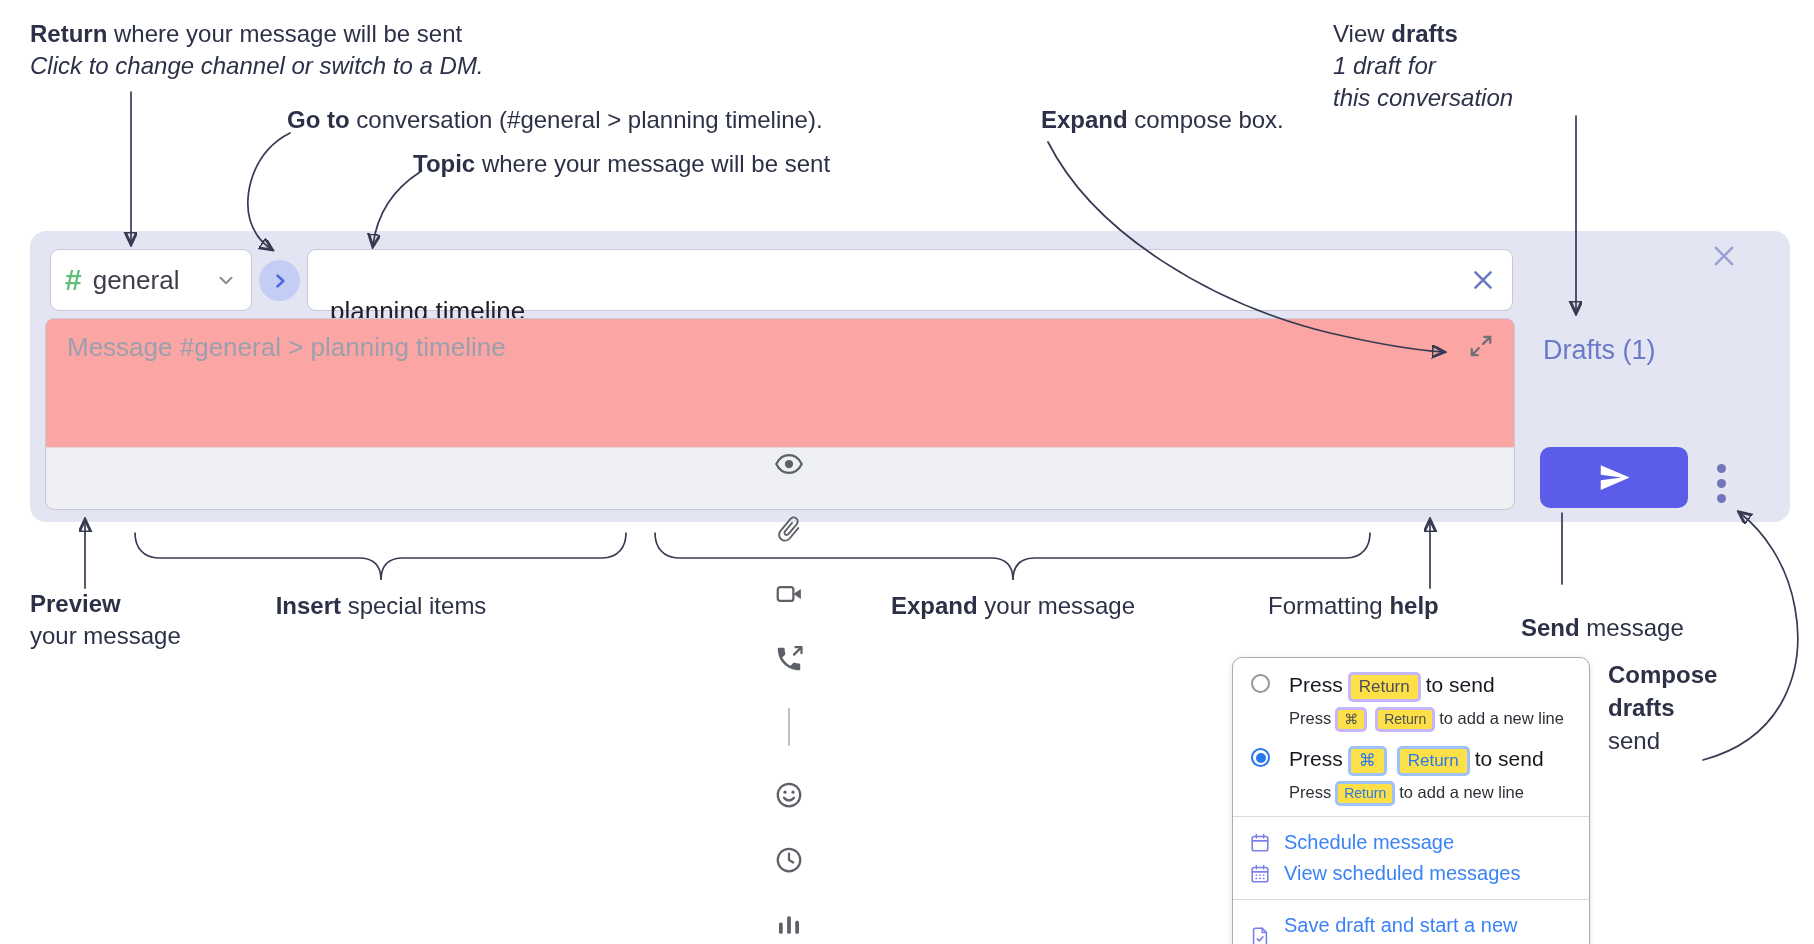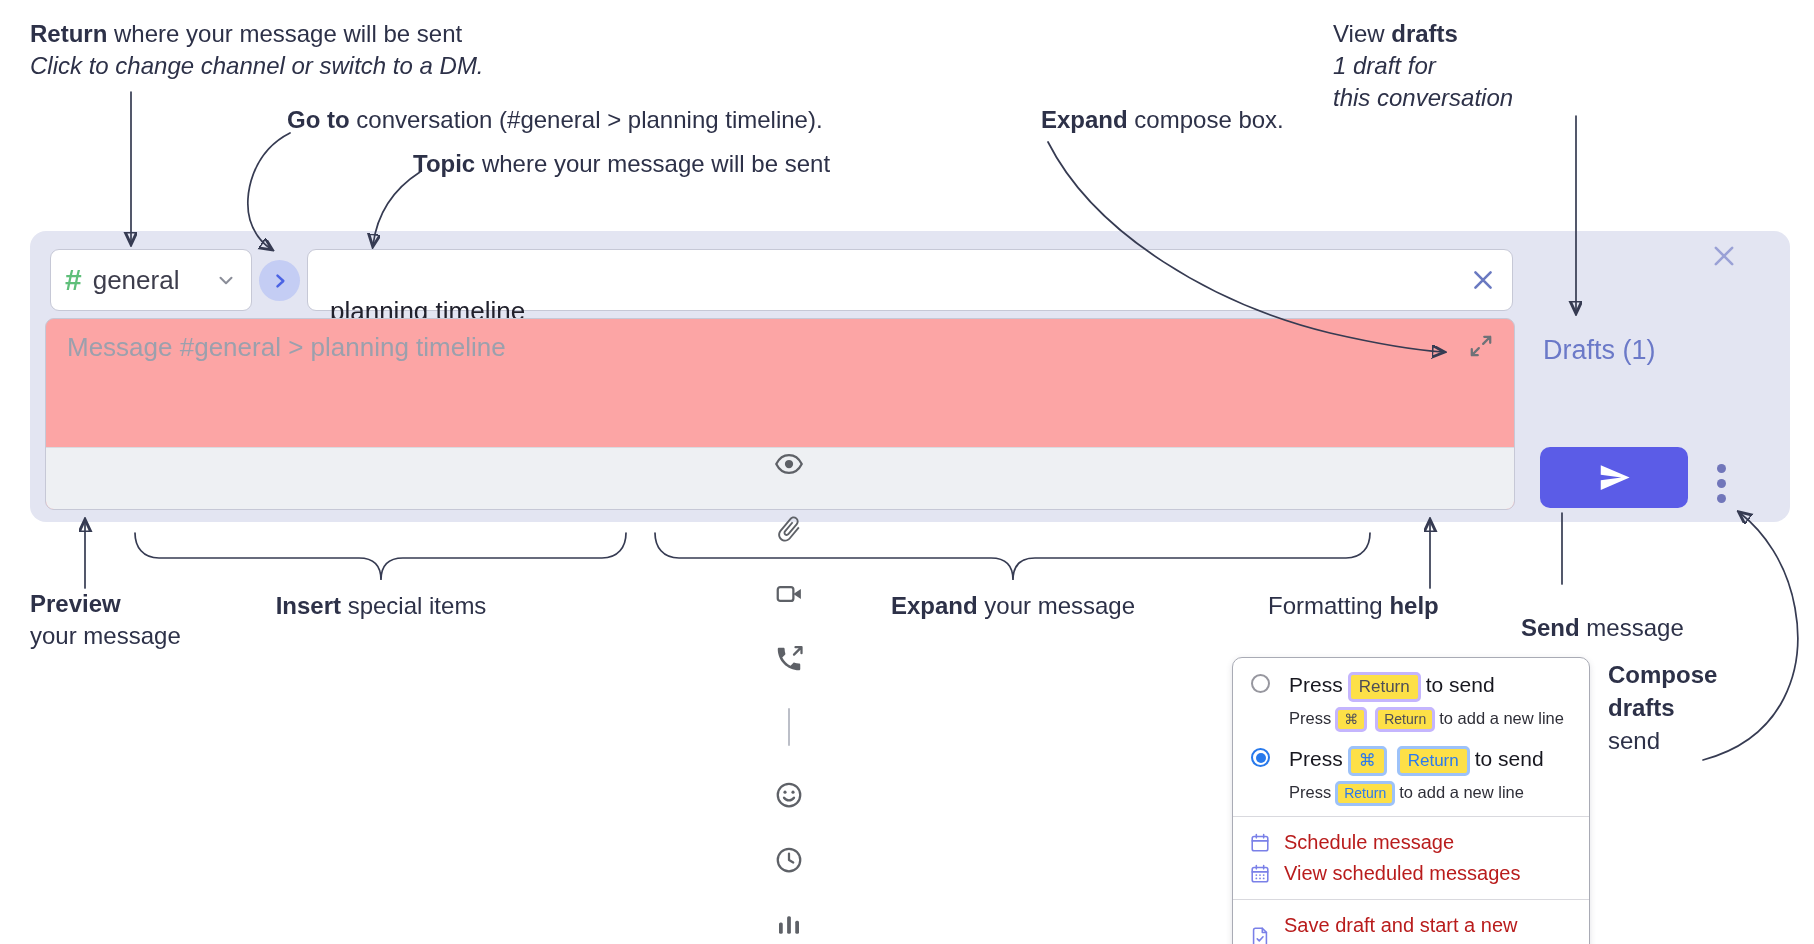--- a/index.html
+++ b/index.html
@@ -93,21 +93,21 @@
     border-radius:50%;box-sizing:border-box;background:#fff;}
   .radio.sel{border-color:#2779ec;}
   .radio.sel::after{content:"";position:absolute;inset:2.5px;border-radius:50%;background:#2779ec;}
   .optmain{font-size:21px;color:#17171f;line-height:27px;}
   .optsub{margin-top:5px;font-size:16.5px;color:#2f2f38;line-height:22px;}
   kbd.k{display:inline-block;border:3px solid #c4b5fd;border-radius:5px;padding:0 8px;margin:0 5px;
     font-size:17px;line-height:24px;color:#4e4e58;background:#fde047;font-family:"Liberation Sans",sans-serif;}
   .optsub kbd.k{font-size:14px;line-height:19px;padding:0 6px;margin:0 4px;}
   kbd.k.hl{color:#2b79ef;border-color:#9dc2f9;}
   .pdiv{border:0;border-top:1px solid #d9d9de;margin:10px -16px;}
-  .mi{display:flex;align-items:center;gap:13px;padding:4px 0;font-size:20px;color:#b91c1c;cursor:pointer;}
+  .mi{display:flex;align-items:center;gap:13px;padding:4px 0;font-size:20px;color:#3b82f6;cursor:pointer;}
   .mi svg{width:22px;height:22px;flex:0 0 auto;}
   .pic{stroke:#7a80e8;stroke-width:1.7;fill:none;stroke-linecap:round;stroke-linejoin:round;}
 </style>
 </head>
 <body>
 
 <svg id="overlay" width="1814" height="944">
   <defs>
     <marker id="ah" markerWidth="9" markerHeight="9" refX="6.5" refY="3.5" orient="auto">
       <path d="M0,0 L7.5,3.5 L0,7 Z" fill="#363b52" stroke="none"></path>

